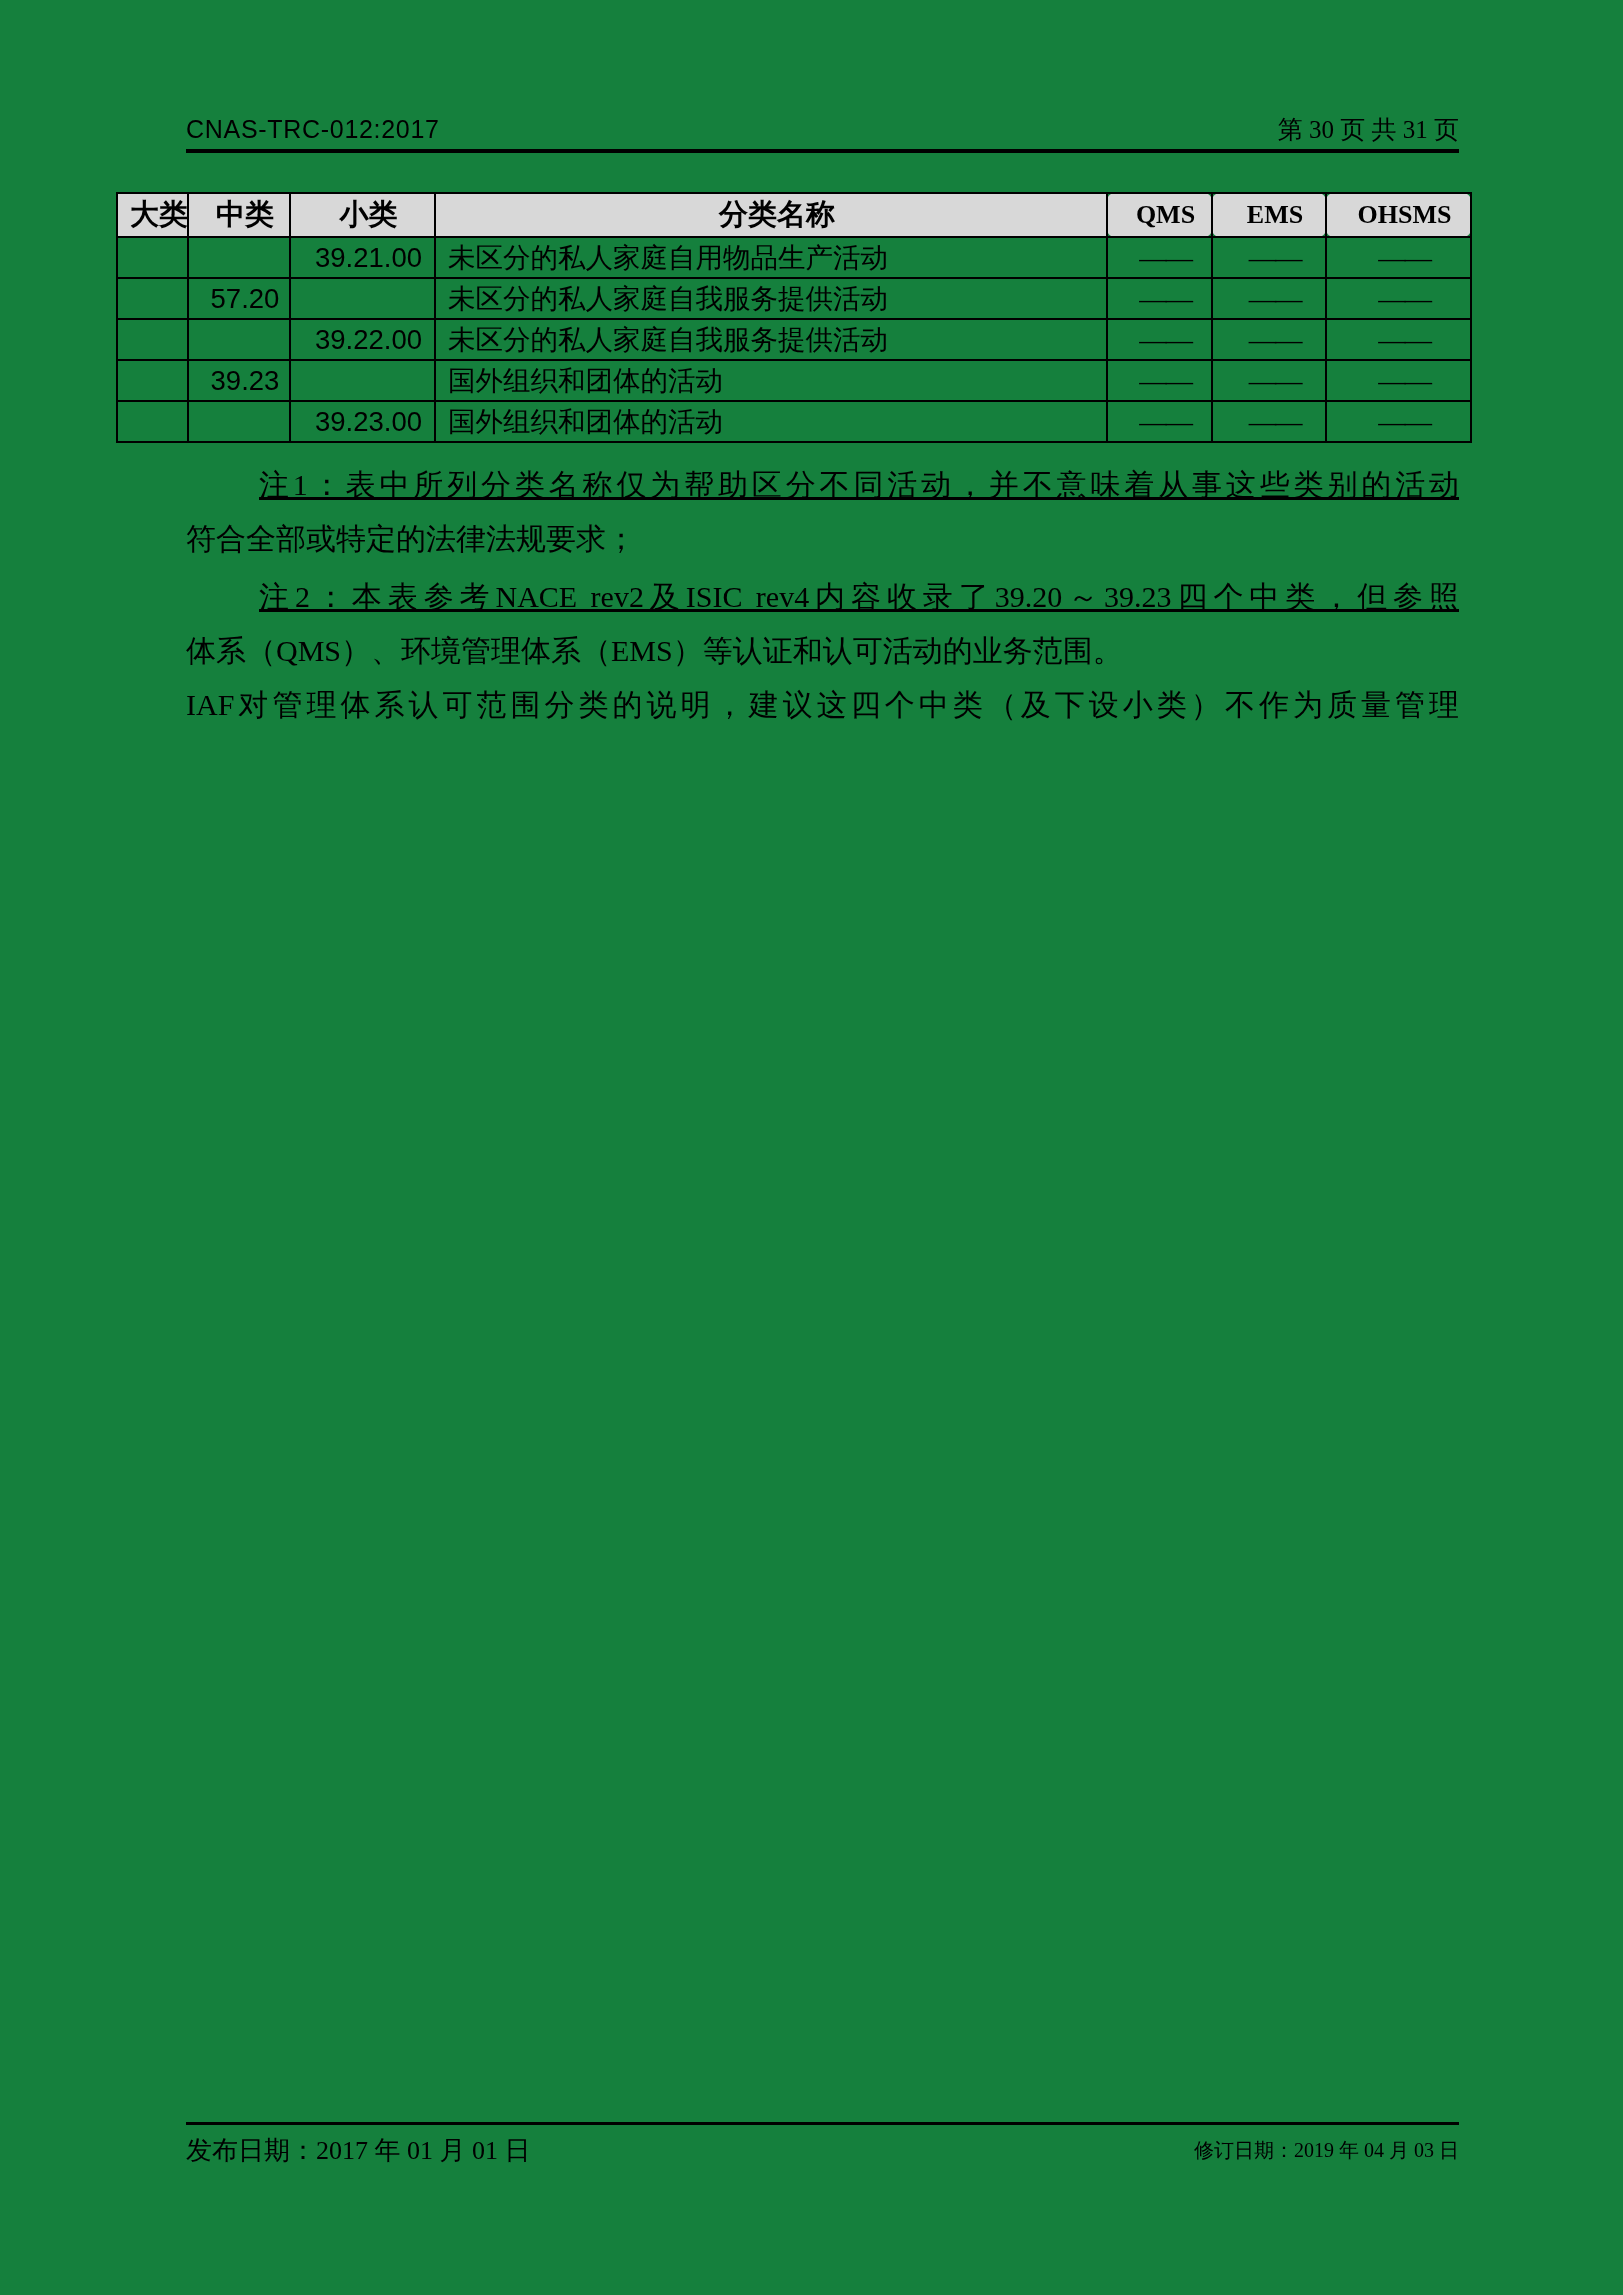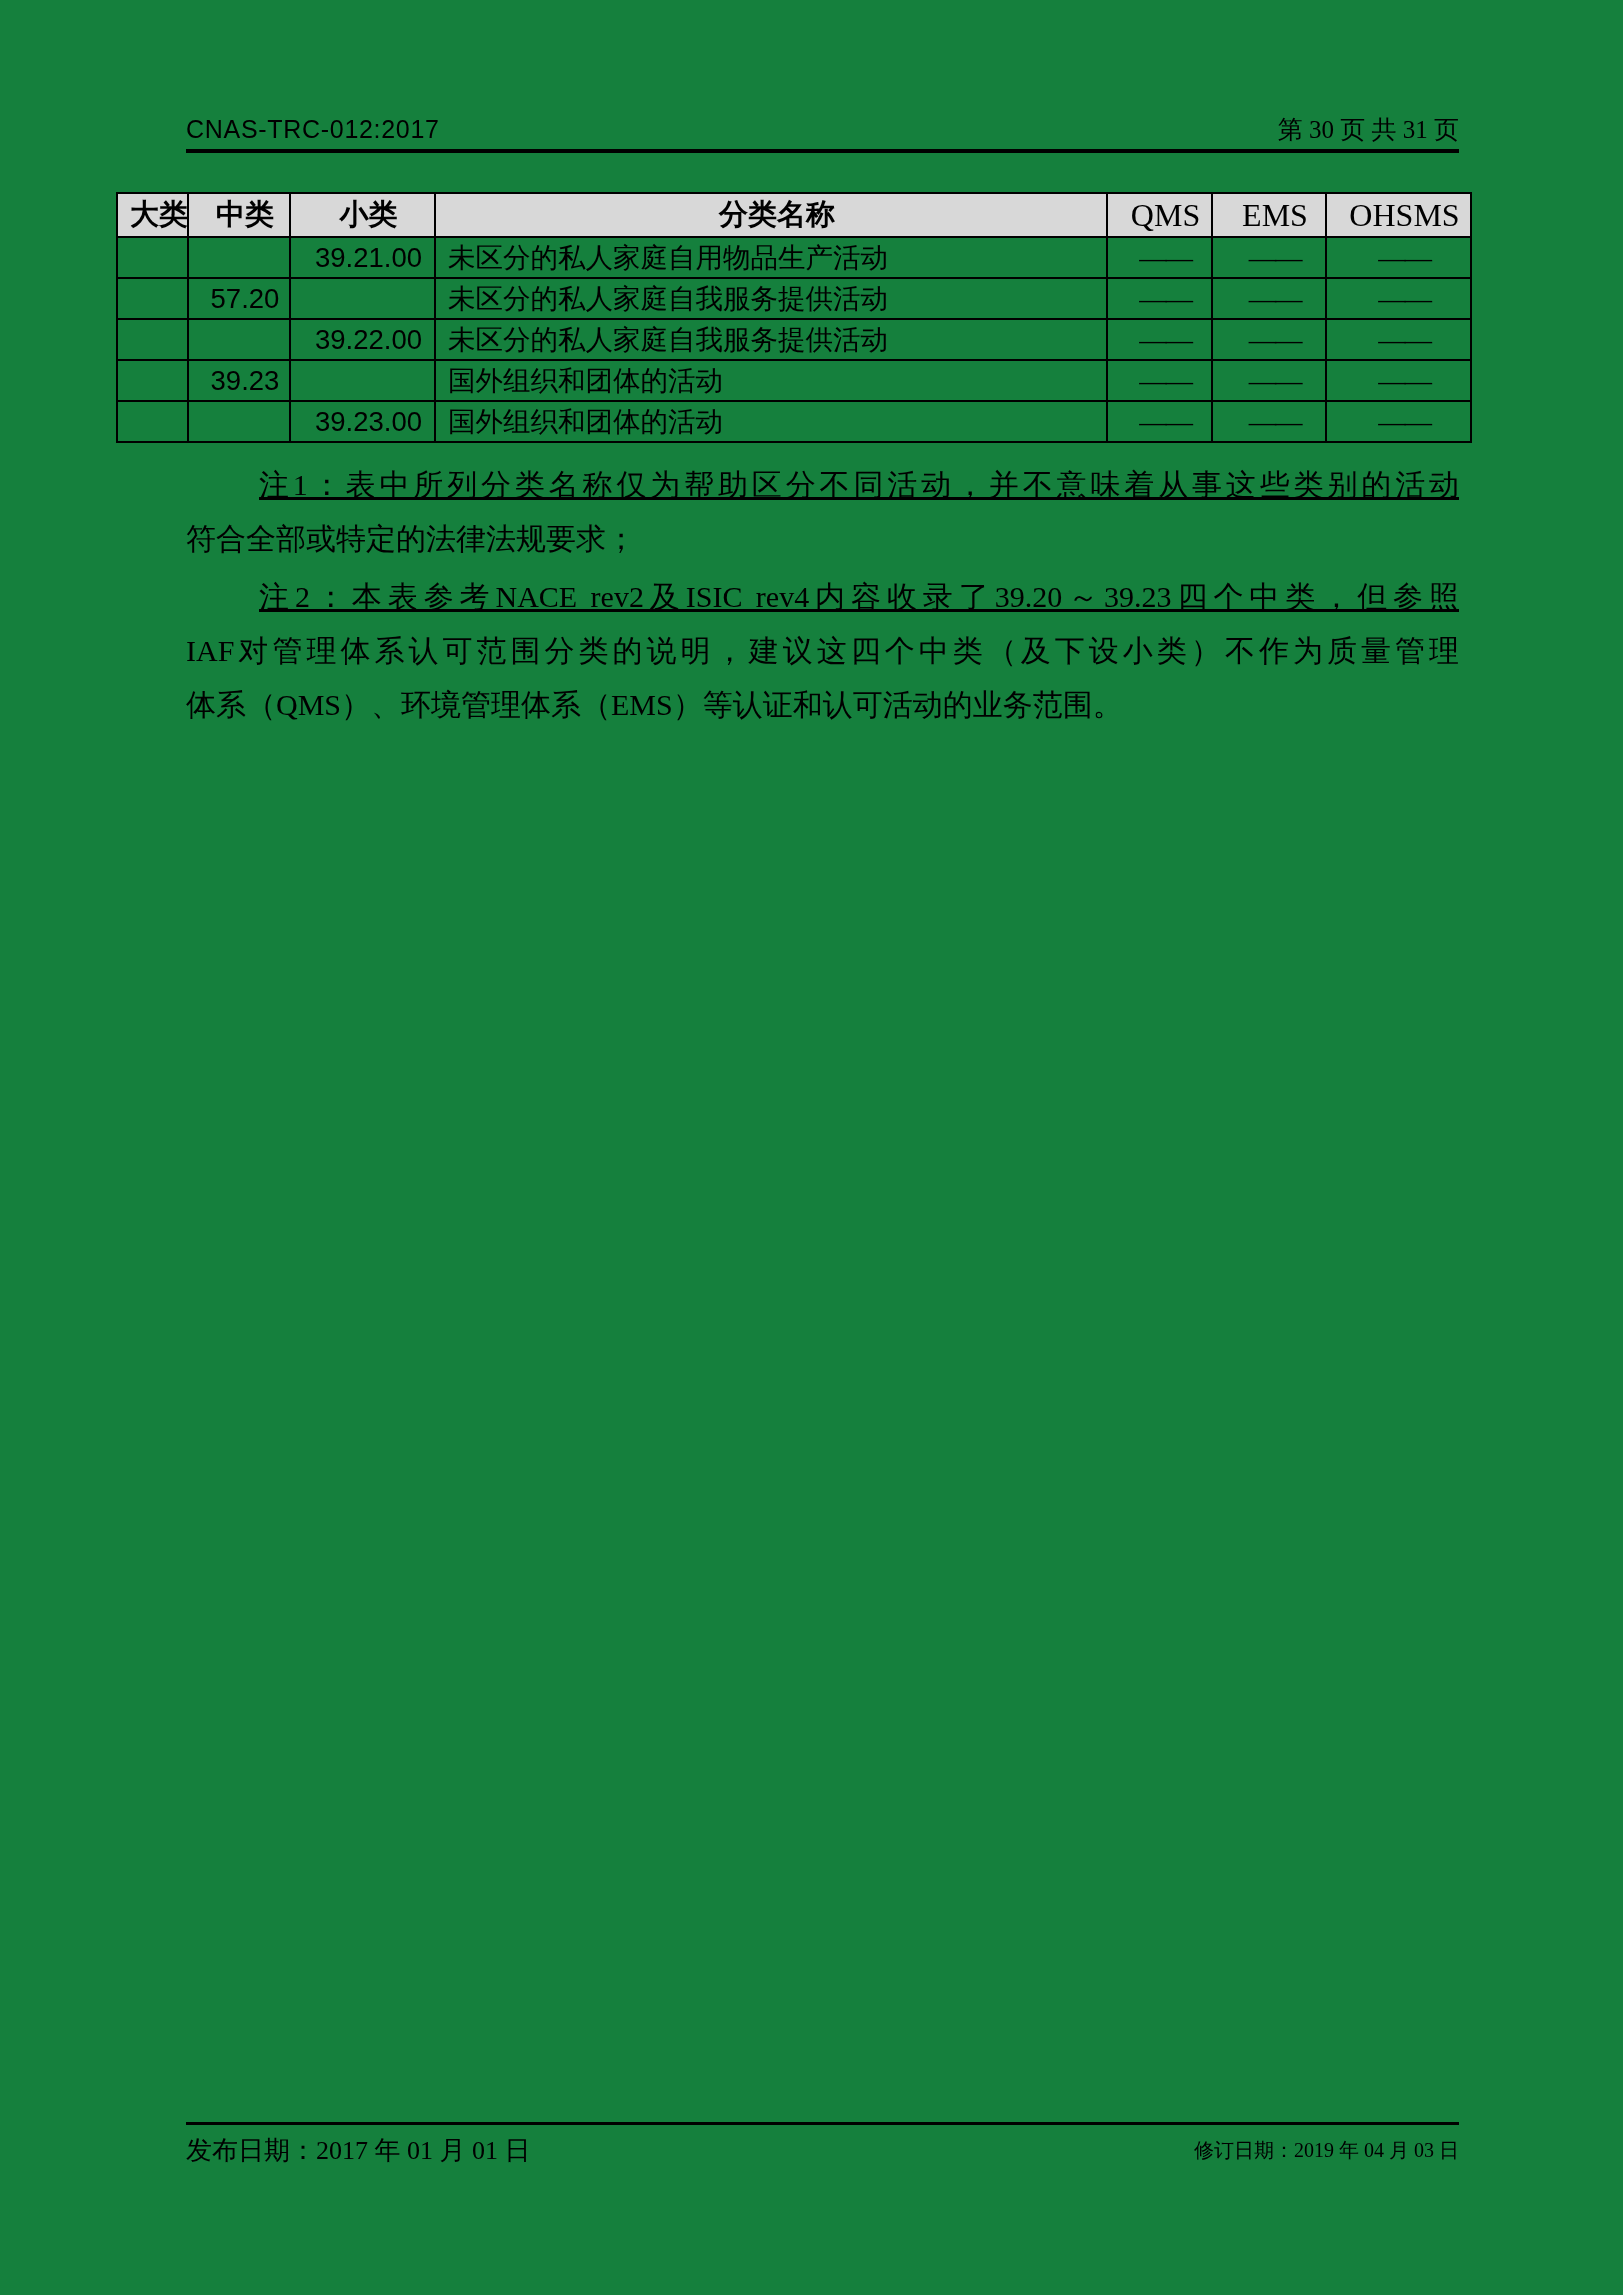--- a/index.html
+++ b/index.html
@@ -43,21 +43,21 @@
     overflow: hidden; white-space: nowrap; padding-left: 12px;
   }
   table.cls thead th {
     height: 44px;
     background: #d8d8d8;
     font-family: "Liberation Sans", sans-serif;
     font-weight: bold; font-size: 29px; text-align: center;
   }
   table.cls thead th.lat {
     font-family: "Liberation Serif", serif;
-    font-weight: normal; font-size: 32px;
+    font-weight: bold; font-size: 26px; border-radius: 8px;
   }
   table.cls tbody td { height: 41px; font-size: 27.5px; }
   td.num {
     text-align: center;
     font-family: "Liberation Sans", sans-serif;
     font-size: 28px;
   }
   td.name { text-align: left; padding-left: 13px; }
   td.dash { text-align: center; font-size: 29px; letter-spacing: -1.3px; }
 
@@ -164,22 +164,22 @@
     </tbody>
   </table>
 
   <div class="notes">
     <div>
       <div class="line indent j">注1：表中所列分类名称仅为帮助区分不同活动，并不意味着从事这些类别的活动</div>
       <div class="line">符合全部或特定的法律法规要求；</div>
     </div>
     <div class="note2">
       <div class="line indent j">注2：本表参考NACE rev2及ISIC rev4内容收录了39.20～39.23四个中类，但参照</div>
+      <div class="line">体系（QMS）、环境管理体系（EMS）等认证和认可活动的业务范围。</div>
       <div class="line j">IAF对管理体系认可范围分类的说明，建议这四个中类（及下设小类）不作为质量管理</div>
-      <div class="line">体系（QMS）、环境管理体系（EMS）等认证和认可活动的业务范围。</div>
     </div>
   </div>
 
   <div class="ftr-rule"></div>
   <div class="ftr-left">发布日期：2017 年 01 月 01 日</div>
   <div class="ftr-right">修订日期：2019 年 04 月 03 日</div>
 
 </div>
 
 

